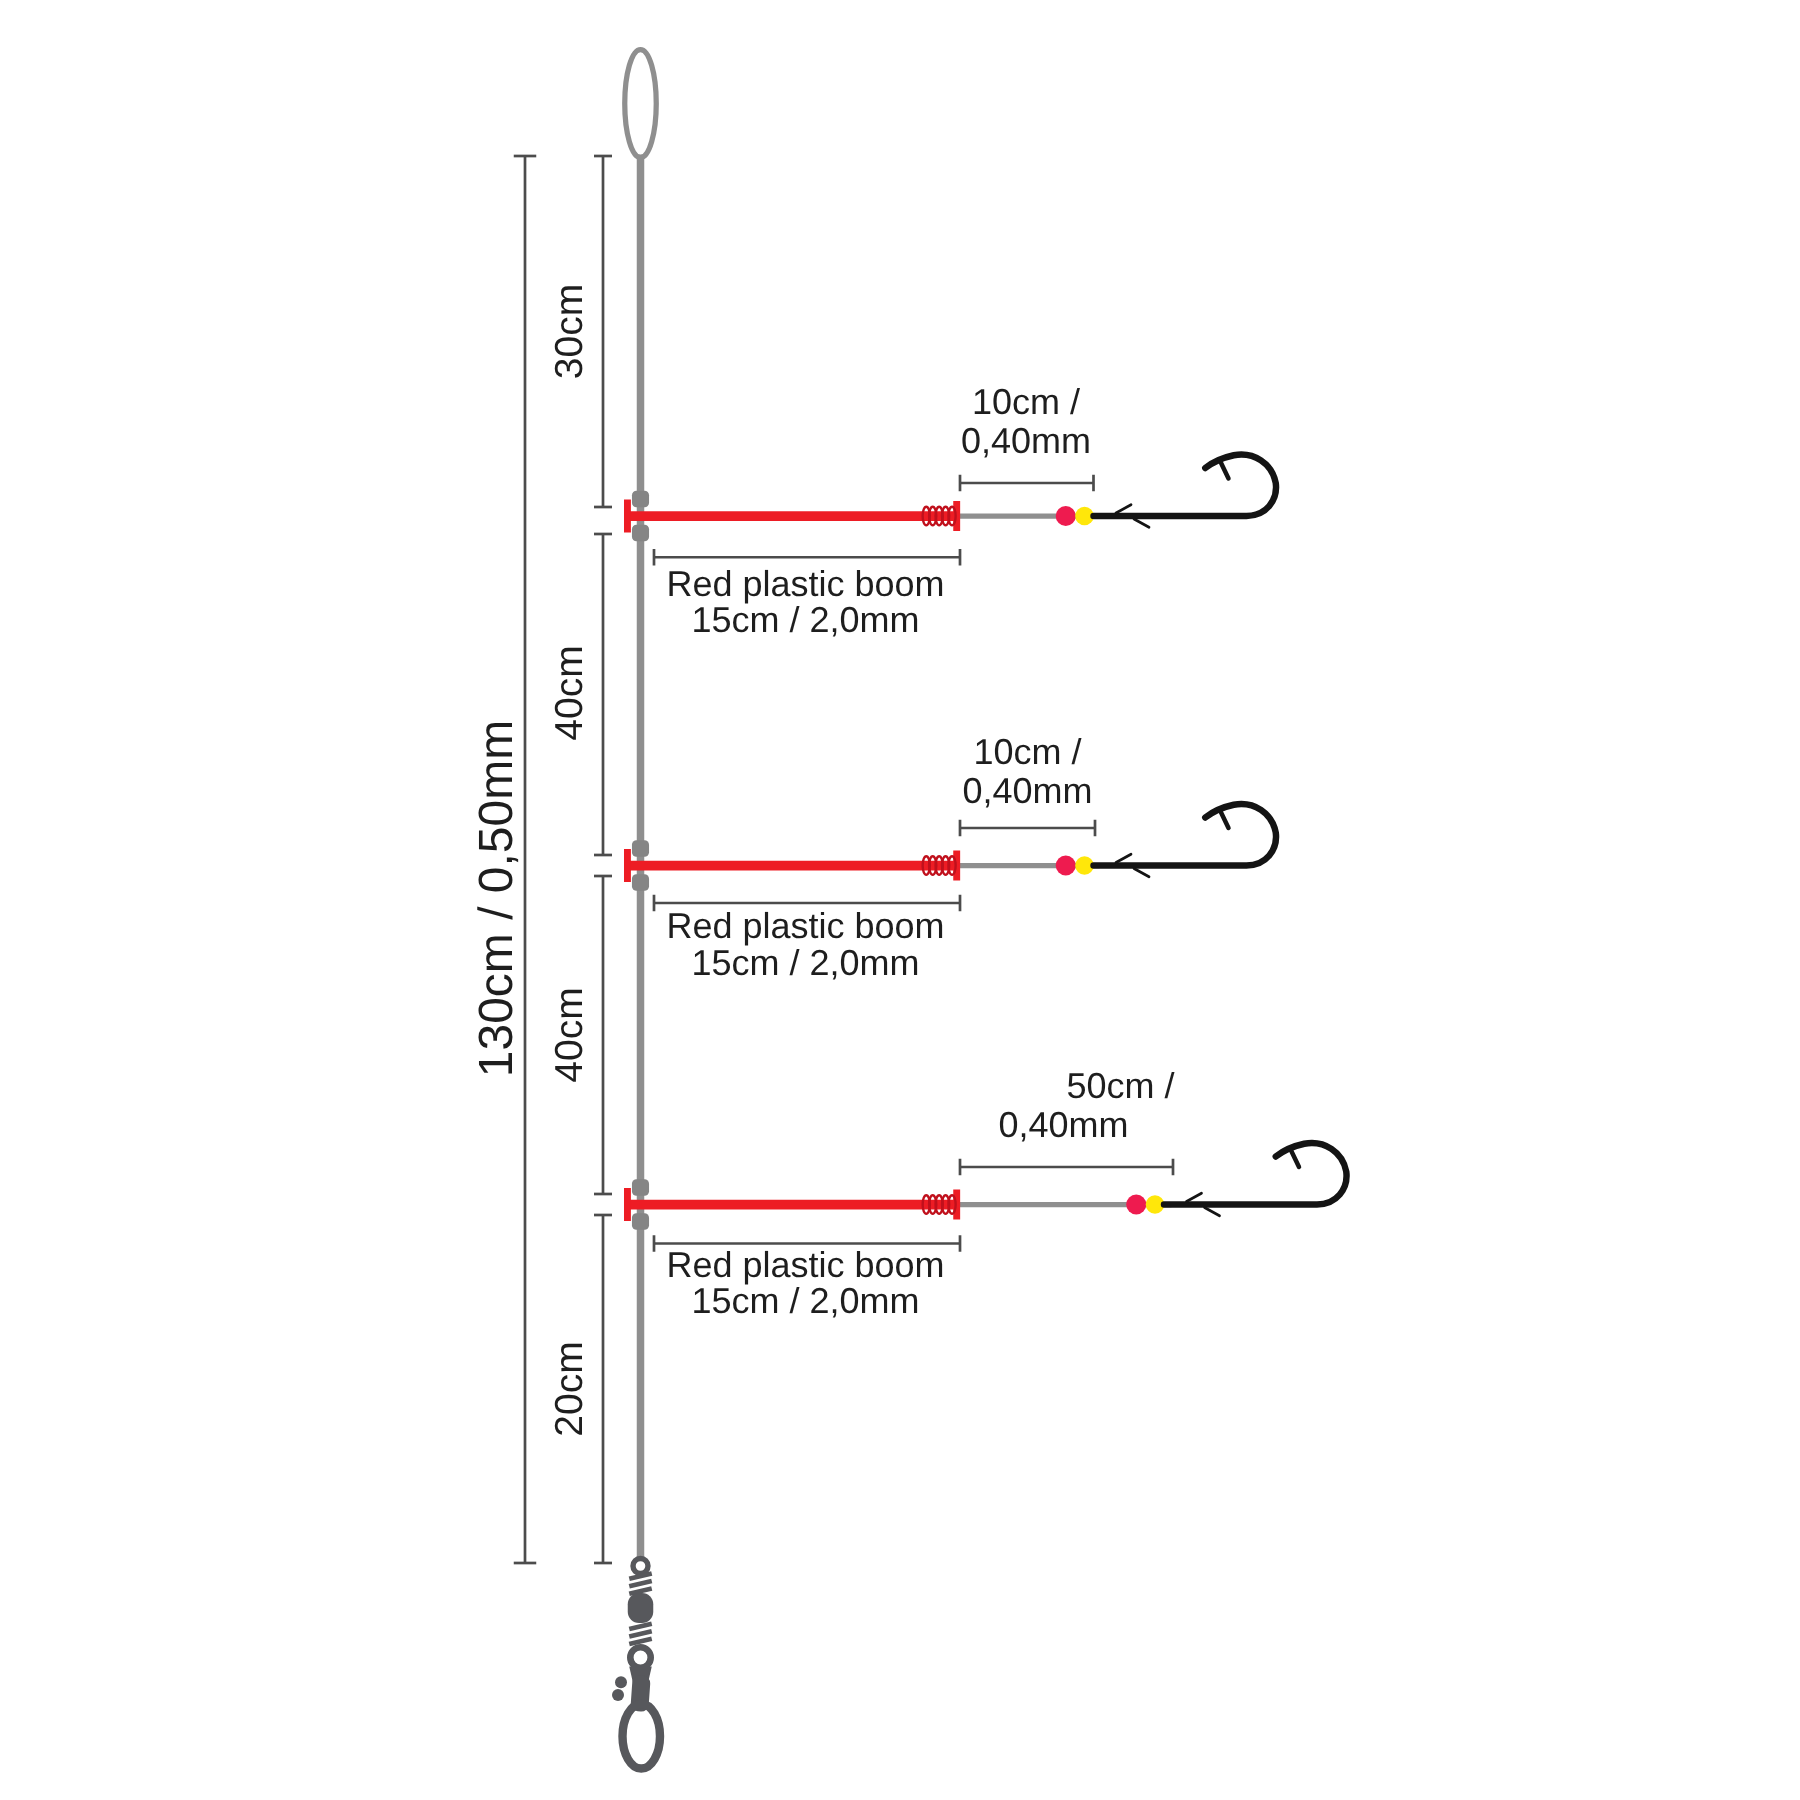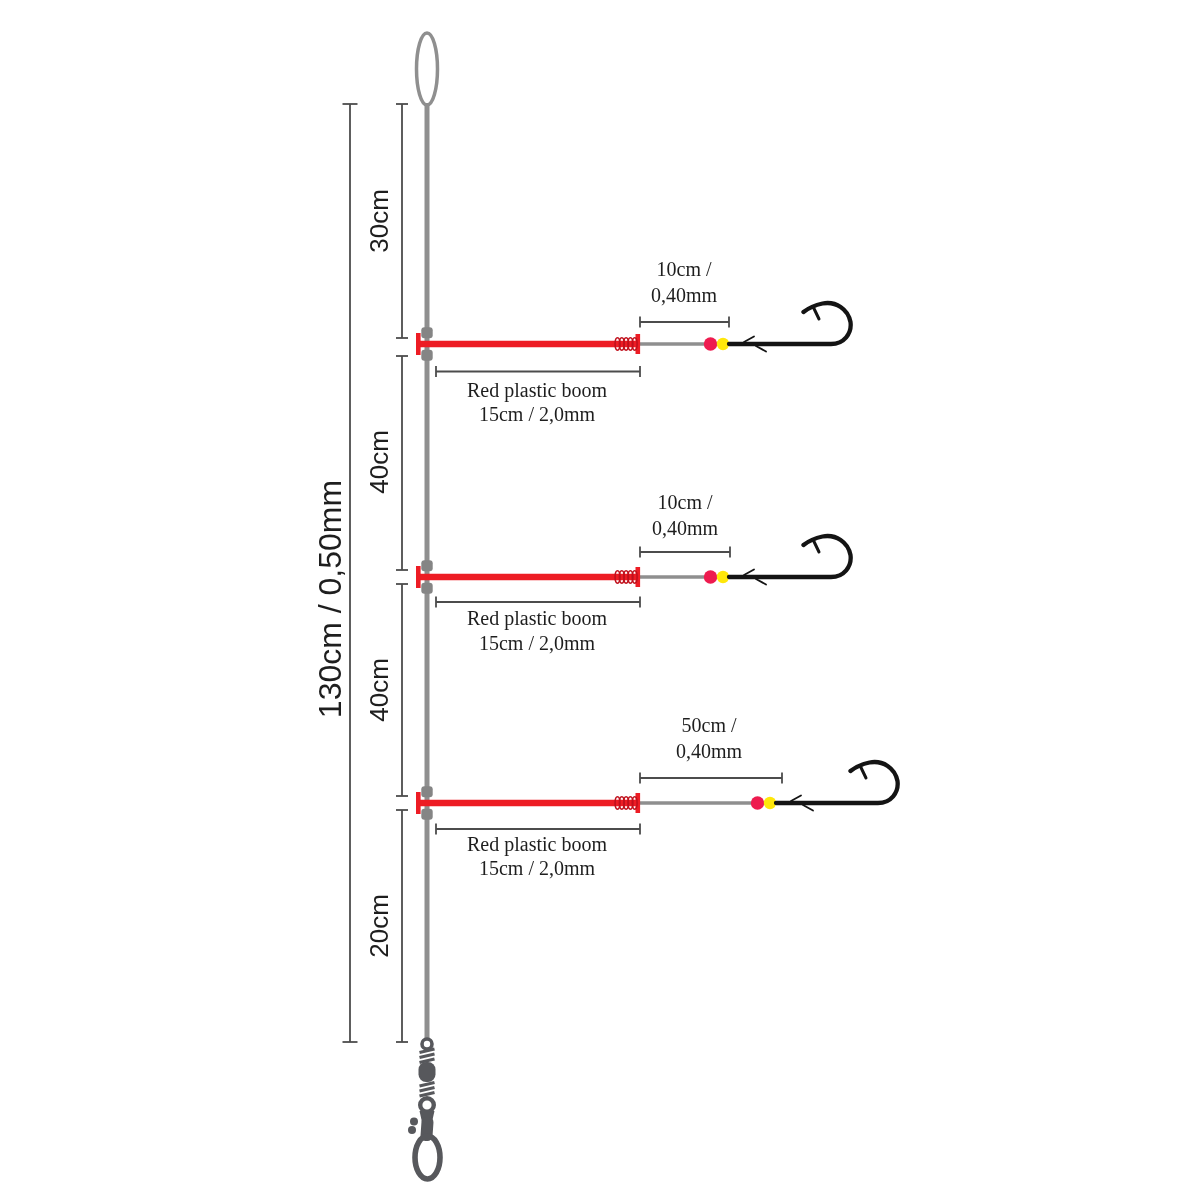--- a/index.html
+++ b/index.html
@@ -8,21 +8,21 @@
     font-family:"Liberation Sans", sans-serif;
   }
   svg{position:absolute;left:0;top:0;}
   .lbl{
     position:absolute;color:var(--text-color,#1e1e1e);white-space:nowrap;
     transform:translate(-50%,-50%);text-align:center;line-height:1;
   }
   .lbl-rot{transform:translate(-50%,-50%) rotate(-90deg);}
   .fs-main{font-size:32px;}
   .fs-section{font-size:26px;}
-  .fs-small{font-size:20px;font-family:Liberation Serif, serif;}
+  .fs-small{font-size:24px;}
   
   .s-line{stroke:var(--line-gray,#8f8f8f);fill:none;}
   .s-red{stroke:var(--boom-red,#ed1c24);}
   .f-red{fill:var(--boom-red,#ed1c24);}
   .s-coil{stroke:var(--coil-red,#c0101c);fill:none;}
   .f-stop{fill:var(--stopper-gray,#858585);}
   .f-beadred{fill:var(--bead-red,#ee1b4f);}
   .f-beadyellow{fill:var(--bead-yellow,#ffe70a);}
   .s-hook{stroke:var(--hook-black,#141414);fill:none;stroke-linecap:round;stroke-linejoin:round;}
   .s-meas{stroke:var(--measure-gray,#4c4c4c);stroke-width:1.8;fill:none;}
@@ -176,18 +176,18 @@
   <div class="lbl fs-small" style="left:684px;top:269px;">10cm /</div>
   <div class="lbl fs-small" style="left:684px;top:295px;">0,40mm</div>
   <div class="lbl fs-small" style="left:537px;top:390px;">Red plastic boom</div>
   <div class="lbl fs-small" style="left:537px;top:414px;">15cm / 2,0mm</div>
 
   <div class="lbl fs-small" style="left:685px;top:502px;">10cm /</div>
   <div class="lbl fs-small" style="left:685px;top:528px;">0,40mm</div>
   <div class="lbl fs-small" style="left:537px;top:618px;">Red plastic boom</div>
   <div class="lbl fs-small" style="left:537px;top:643px;">15cm / 2,0mm</div>
 
-  <div class="lbl fs-small" style="left:709px;top:725px;">50cm /</div>
+  <div class="lbl fs-small" style="left:747px;top:725px;">50cm /</div>
   <div class="lbl fs-small" style="left:709px;top:751px;">0,40mm</div>
   <div class="lbl fs-small" style="left:537px;top:844px;">Red plastic boom</div>
   <div class="lbl fs-small" style="left:537px;top:868px;">15cm / 2,0mm</div>
 
 </div>
 
 </body></html>

